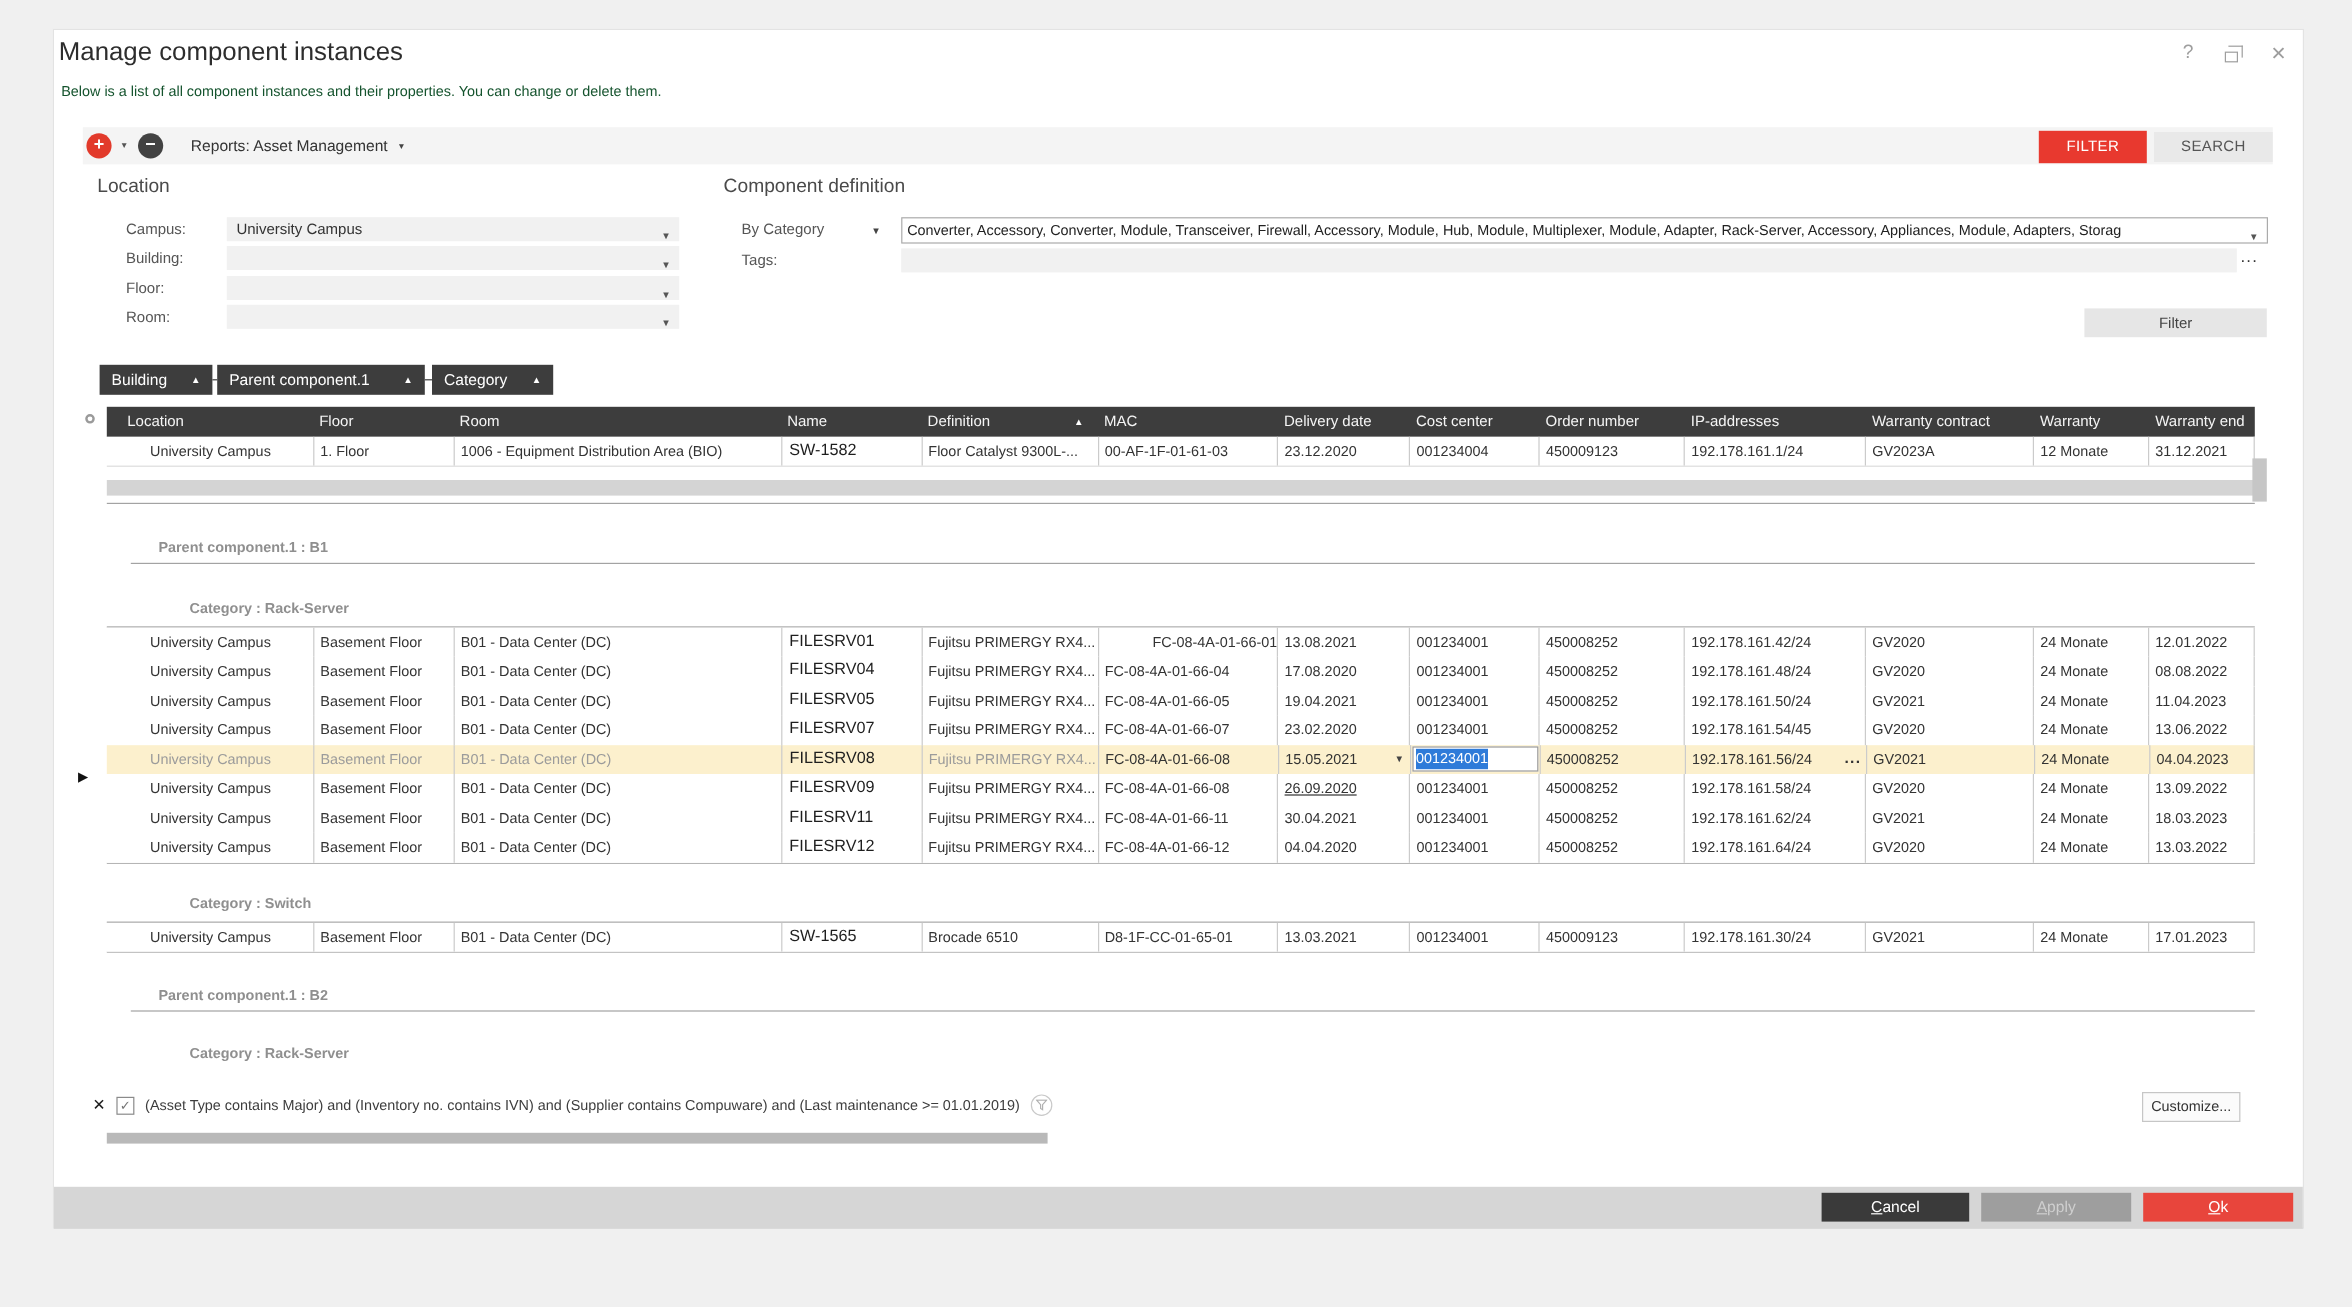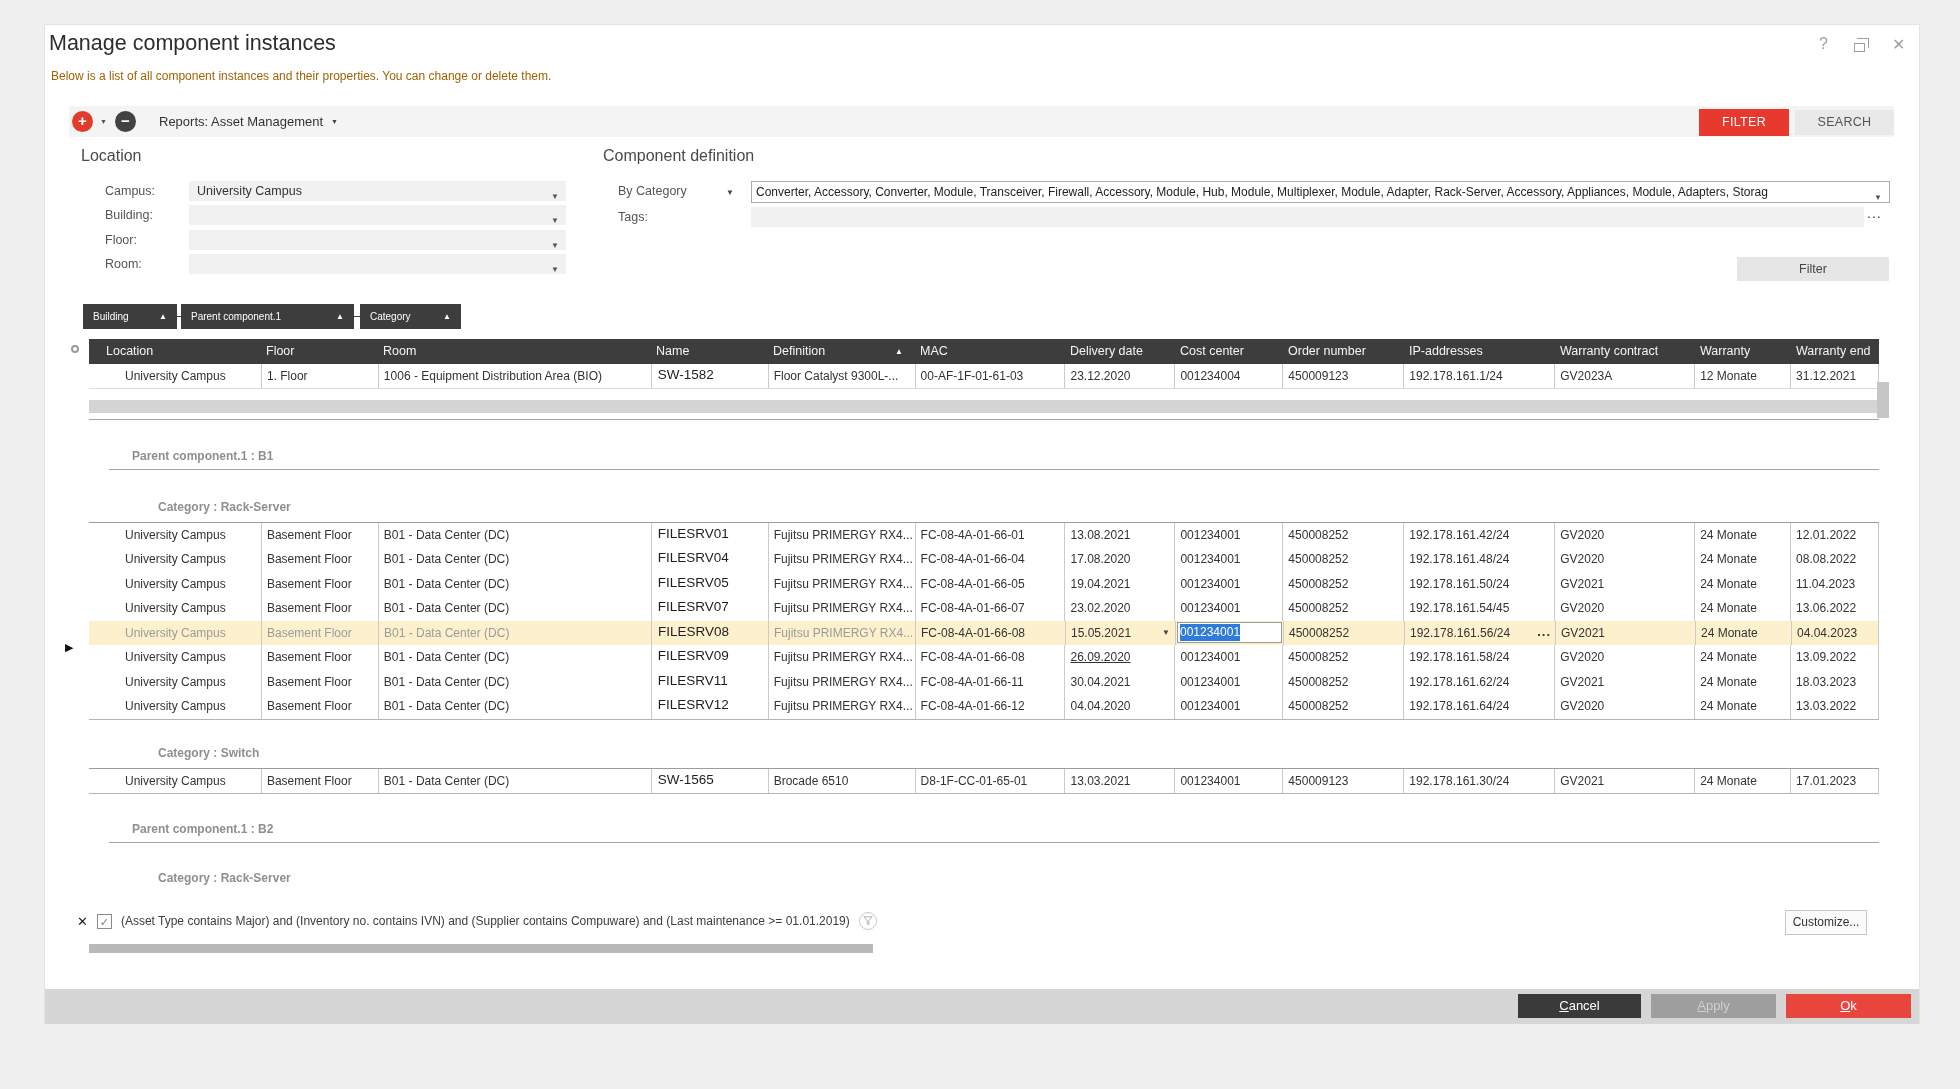--- a/index.html
+++ b/index.html
@@ -3,21 +3,21 @@
 <meta charset="utf-8">
 <style>
   * { margin:0; padding:0; box-sizing:border-box; }
   html,body { width:1960px; height:1089px; background:#f0f0f0; overflow:hidden;
               font-family:"Liberation Sans","DejaVu Sans",sans-serif; }
   .dialog { position:absolute; left:44px; top:24px; width:1876px; height:1000px;
             background:#ffffff; border:1px solid #e3e3e3; }
 
   
   .title { position:absolute; left:4px; top:6px; font-size:21.5px; color:#2d2d2d; }
-  .subtitle { position:absolute; left:6px; top:44px; font-size:12px; color:#a16207; }
+  .subtitle { position:absolute; left:6px; top:44px; font-size:12px; color:#14532d; }
   .winbtn { position:absolute; top:10px; font-size:16px; color:#9e9e9e; cursor:default; }
   .winbtn.help { left:1774px; }
   .winbtn.close { left:1847px; }
   .restore { position:absolute; left:1809px; top:18px; width:11px; height:9px;
              border:1.5px solid #9e9e9e; background:#fff; }
   .restore::before { content:""; position:absolute; left:2px; top:-6px; width:11px; height:9px;
              border:1.5px solid #9e9e9e; border-bottom:none; border-left:none; }
 
   
   .toolstrip { position:absolute; left:24px; top:81px; width:1825px; height:31px; background:#f4f4f4; }
@@ -44,21 +44,21 @@
            border:1px solid #ababab; font-size:12px; color:#222; line-height:20px;
            padding:0 20px 0 4px; white-space:nowrap; overflow:hidden; }
   .tagsbox { position:absolute; left:706px; top:182px; width:1113px; height:20px; background:#f1f1f1; }
   .morebtn { position:absolute; left:1822px; top:180px; font-size:14px; color:#333; letter-spacing:1px; }
   .btn-filter2 { position:absolute; left:1692px; top:232px; width:152px; height:24px; background:#e6e6e6;
                  font-size:12.5px; color:#444; text-align:center; line-height:24px; }
 
   
   .chip { position:absolute; top:279px; height:25px; background:#3d3d3d; color:#fff;
           display:flex; align-items:center; justify-content:space-between; padding:0 10px; }
-  .chip .lbl { font-size:10px; }
+  .chip .lbl { font-size:13px; }
   .chip .sort { font-size:8px; color:#fff; margin-left:12px; }
   .chip-link { position:absolute; top:291px; height:1px; background:#3d3d3d; }
 
   
   .tablewrap { position:absolute; left:44px; top:314px; width:1790px; }
   .thead { display:flex; height:25px; background:#3d3d3d; }
   .hcell { color:#f5f5f5; font-size:12.5px; line-height:25px; padding-left:5px;
            overflow:hidden; white-space:nowrap; display:flex; }
   .hcell.c0 { padding-left:17px; }
   .hcell .sort { font-size:8px; margin-left:auto; padding-right:12px; line-height:25px; color:#fff; }
@@ -224,21 +224,21 @@
       <div class="glabel lvl2" style="margin-top: 30px;">Parent component.1 : B1</div>
       <div class="gline lvl2"></div>
       <div class="glabel lvl3" style="margin-top: 31px;">Category : Rack-Server</div>
       <div class="rowsblock" style="margin-top: 8px;">
         <div class="trow">
           <div class="cell c0" style="width: 172px;">University Campus</div>
           <div class="cell c1" style="width: 117px;">Basement Floor</div>
           <div class="cell c2" style="width: 273px;">B01 - Data Center (DC)</div>
           <div class="cell c3" style="width: 117px;">FILESRV01</div>
           <div class="cell c4" style="width: 147px;">Fujitsu PRIMERGY RX4...</div>
-          <div class="cell c5" style="width: 150px;">FC-08-4A-01-66-01</div>
+          <div class="cell c5" style="width: 150px; text-align: right;">FC-08-4A-01-66-01</div>
           <div class="cell c6" style="width: 110px;">13.08.2021</div>
           <div class="cell c7" style="width: 108px;">001234001</div>
           <div class="cell c8" style="width: 121px;">450008252</div>
           <div class="cell c9" style="width: 151px;">192.178.161.42/24</div>
           <div class="cell c10" style="width: 140px;">GV2020</div>
           <div class="cell c11" style="width: 96px;">24 Monate</div>
           <div class="cell c12" style="width: 88px;">12.01.2022</div>
         </div>
         <div class="trow">
           <div class="cell c0" style="width: 172px;">University Campus</div>

